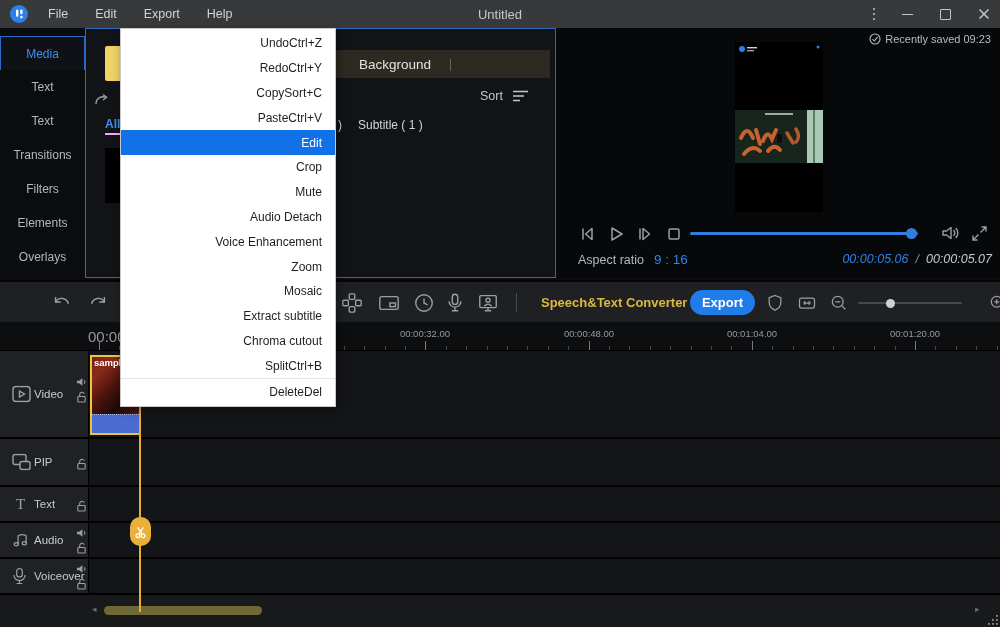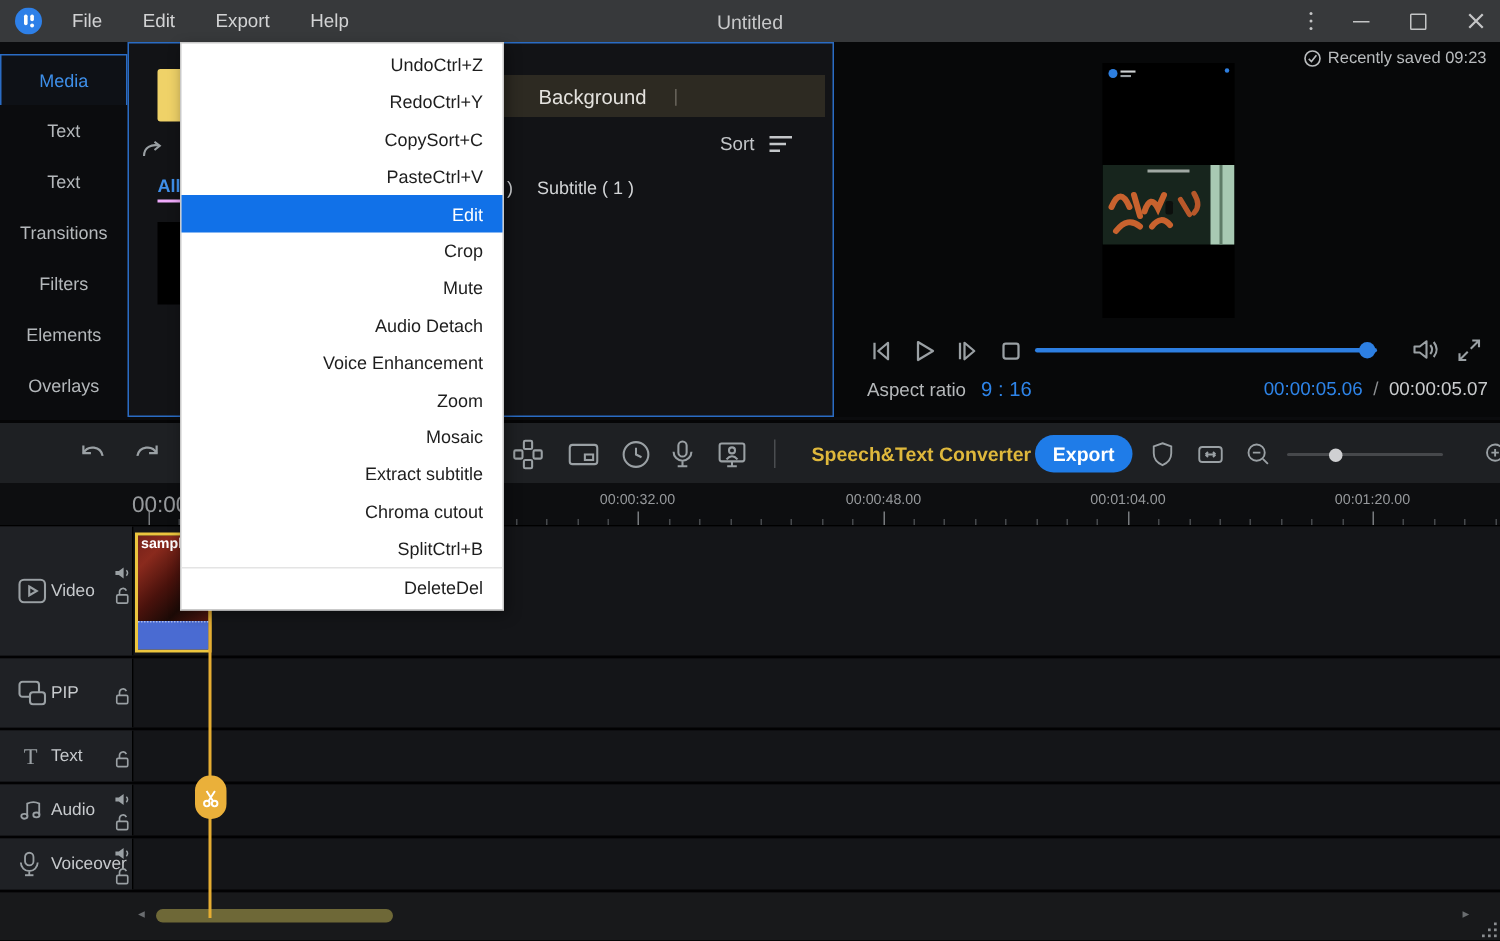--- a/index.html
+++ b/index.html
@@ -49,21 +49,21 @@
     font-size:11px;color:#b9bcbe;}
   .vframe{position:absolute;left:179px;top:14px;width:88px;height:170px;background:#000;}
   .transport{position:absolute;left:20px;top:195px;display:flex;gap:7px;}
   .transport .tbtn{width:22px;height:22px;display:flex;align-items:center;justify-content:center;}
   .pv-slider{position:absolute;left:134px;top:204px;width:228px;height:3px;background:#2d7fe2;border-radius:2px;}
   .pv-knob{position:absolute;left:216px;top:-4px;width:11px;height:11px;border-radius:50%;background:#2d7fe2;}
   .pv-vol{position:absolute;left:384px;top:195px;}
   .pv-full{position:absolute;left:415px;top:197px;}
   .aspect{position:absolute;left:22px;top:224px;font-size:12.5px;color:#b5b8ba;display:flex;gap:10px;align-items:flex-end;}
   .aspect .val{color:#2e84e8;font-size:13.5px;}
-  .times{position:absolute;right:8px;top:224px;font-size:12.5px;display:flex;gap:7px;}
+  .times{position:absolute;right:8px;top:224px;font-size:12.5px;display:flex;gap:7px;font-style:italic;}
   .times .cur{color:#2e84e8;}
   .times .sep{color:#8d9092;}
   .times .tot{color:#c9cbcd;}
   
   .toolbar{position:absolute;left:0;top:280px;width:1000px;height:42px;background:#1e2023;
     border-top:2px solid #050506;box-sizing:border-box;}
   .ticon{position:absolute;top:9px;width:24px;height:24px;display:flex;align-items:center;justify-content:center;}
   .tb-sep{position:absolute;left:516px;top:11px;width:1px;height:19px;background:#4a4d50;}
   .speech{position:absolute;left:541px;top:13px;font-size:13px;font-weight:bold;color:#dfb83c;}
   .export-btn{position:absolute;left:690px;top:8px;width:65px;height:25px;border-radius:13px;

